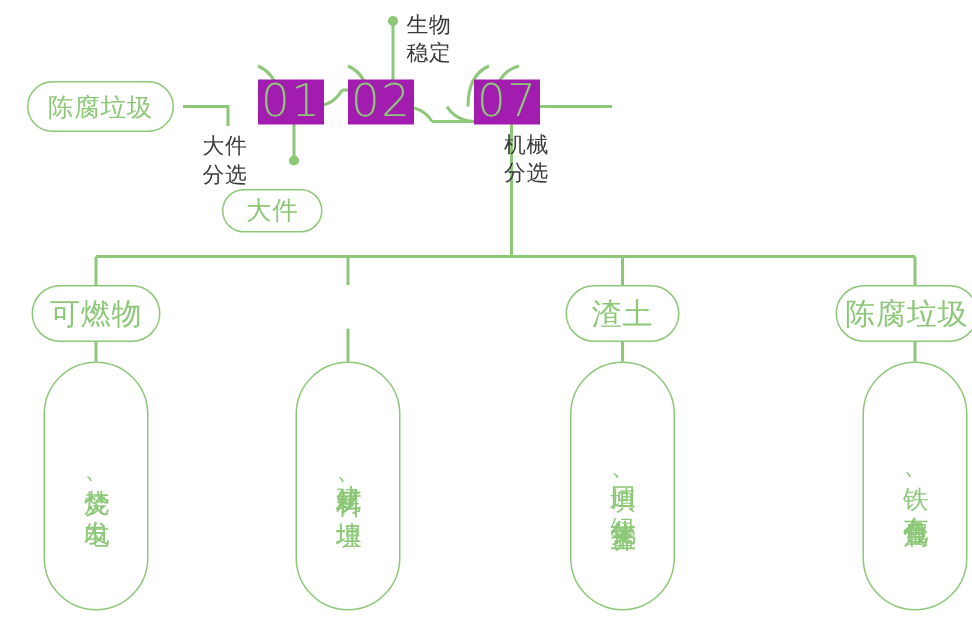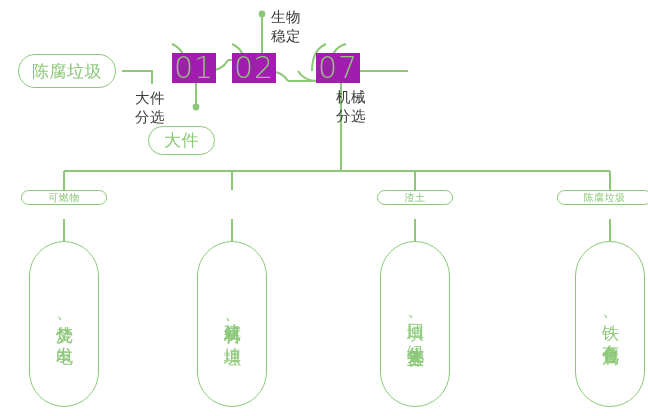--- a/index.html
+++ b/index.html
@@ -42,22 +42,22 @@
     height: 34px;
     font-size: 17px;
     padding: 0 13px;
   }
   .pill-md {
     height: 29px;
     font-size: 17px;
     padding: 0 15px;
   }
   .pill-sm {
-    height: 15px;
-    font-size: 10px;
+    height: 38px;
+    font-size: 20px;
     padding: 0 11px;
   }
   
   .stage-num {
     position: absolute;
     color: #8cc878;
     font-size: 30px;
     font-family: "DejaVu Sans", sans-serif;
     font-weight: 300;
     letter-spacing: 1px;

